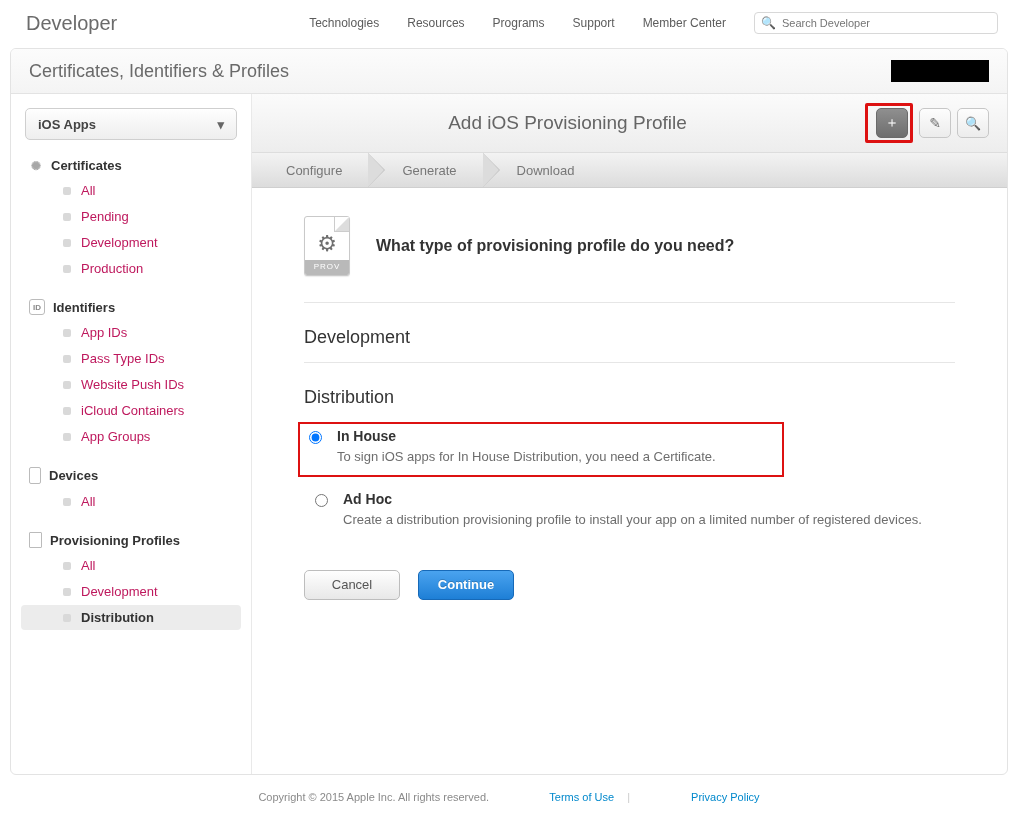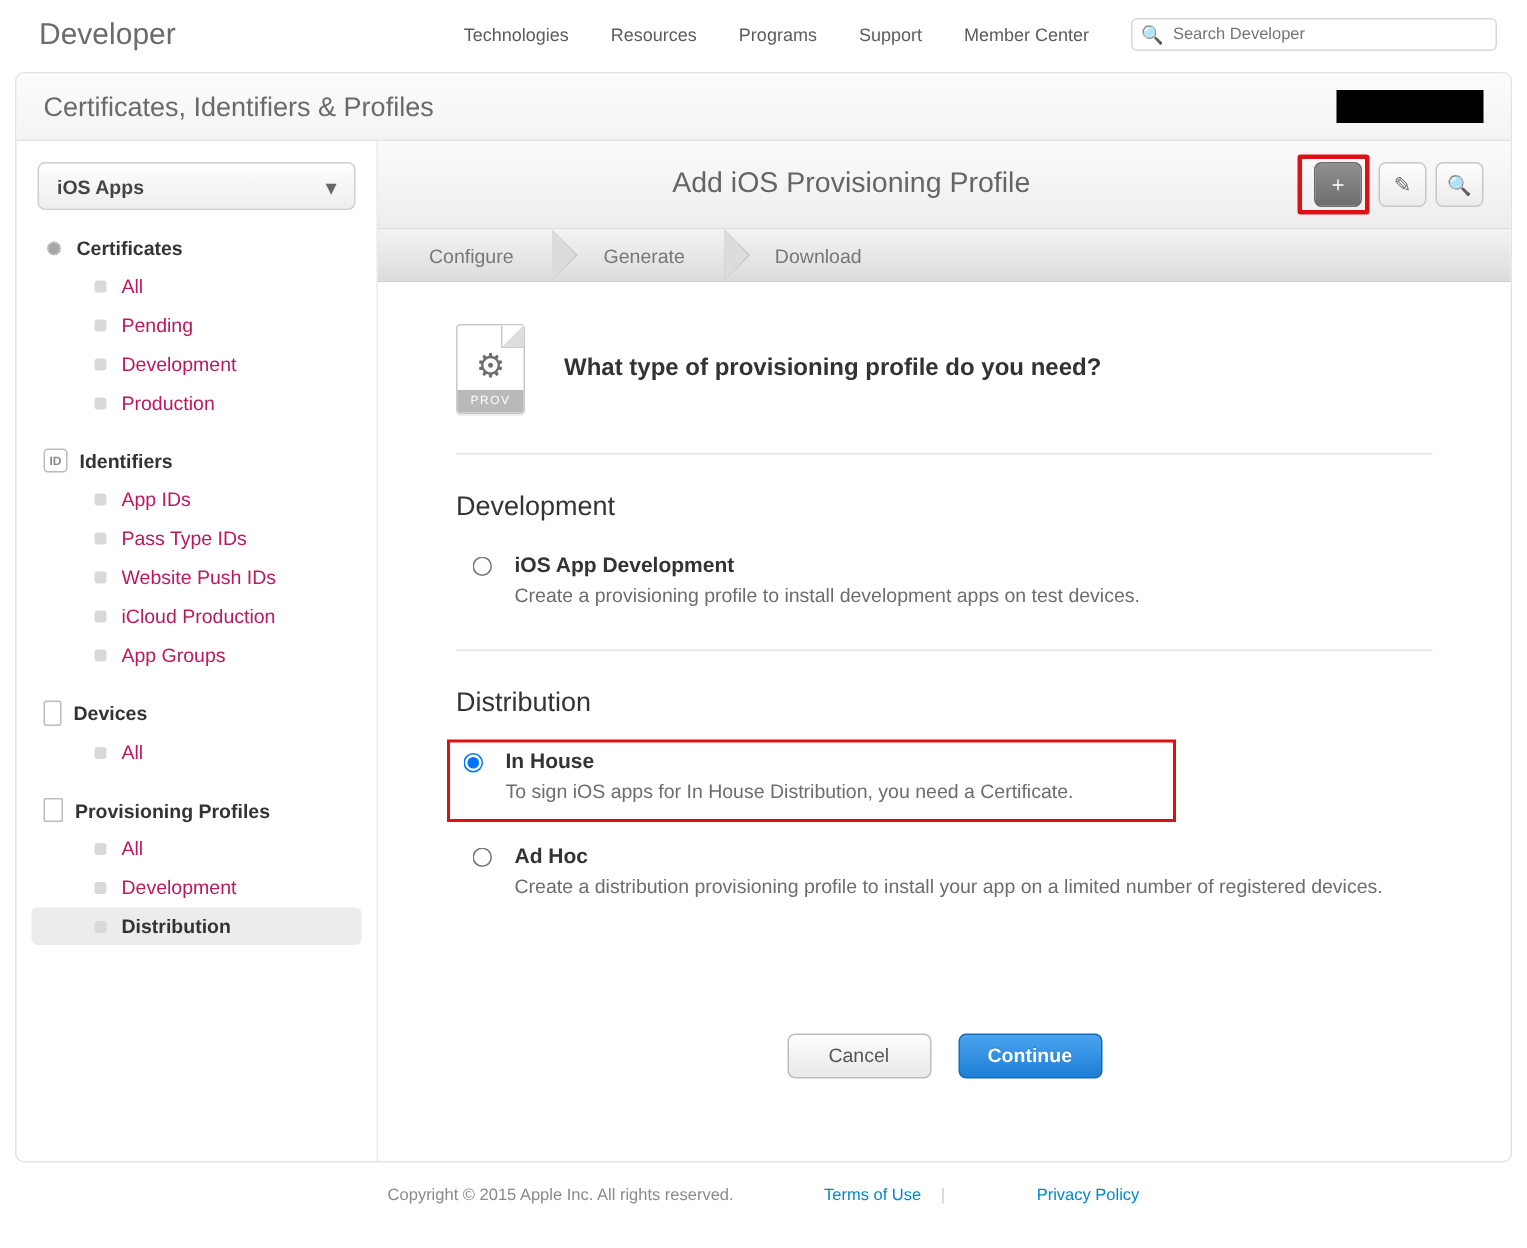--- a/index.html
+++ b/index.html
@@ -53,21 +53,21 @@
   .prov-icon .gear{position:absolute;top:14px;left:50%;transform:translateX(-50%);font-size:22px;color:#6f6f6f;}
   .prov-icon .tag{position:absolute;bottom:0;left:0;right:0;height:15px;background:#b9b9b9;color:#fff;font-size:8px;letter-spacing:1px;text-align:center;line-height:13px;border-radius:0 0 2px 2px;}
   .intro h2{margin:0;font-size:16px;color:#333;font-weight:bold;}
   .section-h{font-size:18px;color:#333;margin:24px 0 14px 0;font-weight:400;}
   .opt{display:flex;align-items:flex-start;gap:12px;padding:6px 0 12px 6px;}
   .opt input[type=radio]{margin-top:3px;}
   .opt .t{font-weight:bold;color:#333;font-size:14px;}
   .opt .d{color:#6d6d6d;margin-top:4px;font-size:13px;line-height:1.45;}
   .opt-hl{border:2px solid #d11;padding:4px 8px 8px 4px;margin-left:-6px;width:470px;}
   hr.sep{border:none;border-top:1px solid #e6e6e6;margin:14px 0;}
-  .btn-row{display:flex;justify-content:center;gap:18px;margin-top:76px;}
+  .btn-row{display:flex;justify-content:flex-start;gap:18px;margin-top:28px;}
   .btn{min-width:96px;height:30px;border-radius:5px;border:1px solid #bdbdbd;background:linear-gradient(#fefefe,#e8e8e8);color:#555;font-size:13px;cursor:pointer;}
   .btn.primary{background:linear-gradient(#4aa3ef,#1e7fd6);border-color:#1669b8;color:#fff;font-weight:bold;text-shadow:0 -1px 0 rgba(0,0,0,.2);}
   
   .footer{padding:16px 0 20px 0;text-align:center;color:#8a8a8a;font-size:11px;}
   .footer .sep{color:#ccc;margin:0 10px;}
 </style>
 </head>
 <body>
 
 <div class="topnav">
@@ -135,21 +135,21 @@
         <div class="side-item">
             <span class="dot"></span>
             <span>Pass Type IDs</span>
           </div>
         <div class="side-item">
             <span class="dot"></span>
             <span>Website Push IDs</span>
           </div>
         <div class="side-item">
             <span class="dot"></span>
-            <span>iCloud Production</span>
+            <span>iCloud Containers</span>
           </div>
         <div class="side-item">
             <span class="dot"></span>
             <span>App Groups</span>
           </div>
       </div>
 
       <div class="side-group">
         <div class="side-group-h">
           <span class="gicon" style="width:10px;height:15px;border:1px solid #bbb;border-radius:2px;"></span>
@@ -207,27 +207,20 @@
         <div class="intro">
           <div class="prov-icon">
             <div class="fold"></div>
             <div class="gear">⚙</div>
             <div class="tag">PROV</div>
           </div>
           <h2>What type of provisioning profile do you need?</h2>
         </div>
 
         <div class="section-h">Development</div>
-        <div class="opt">
-          <input type="radio" name="ptype" style="">
-          <div>
-            <div class="t">iOS App Development</div>
-            <div class="d">Create a provisioning profile to install development apps on test devices.</div>
-          </div>
-        </div>
         <hr class="sep">
 
         <div class="section-h">Distribution</div>
 
         <div class="opt opt-hl">
           <input type="radio" name="ptype" checked="" style="">
           <div>
             <div class="t">In House</div>
             <div class="d">To sign iOS apps for In House Distribution, you need a Certificate.</div>
           </div>

